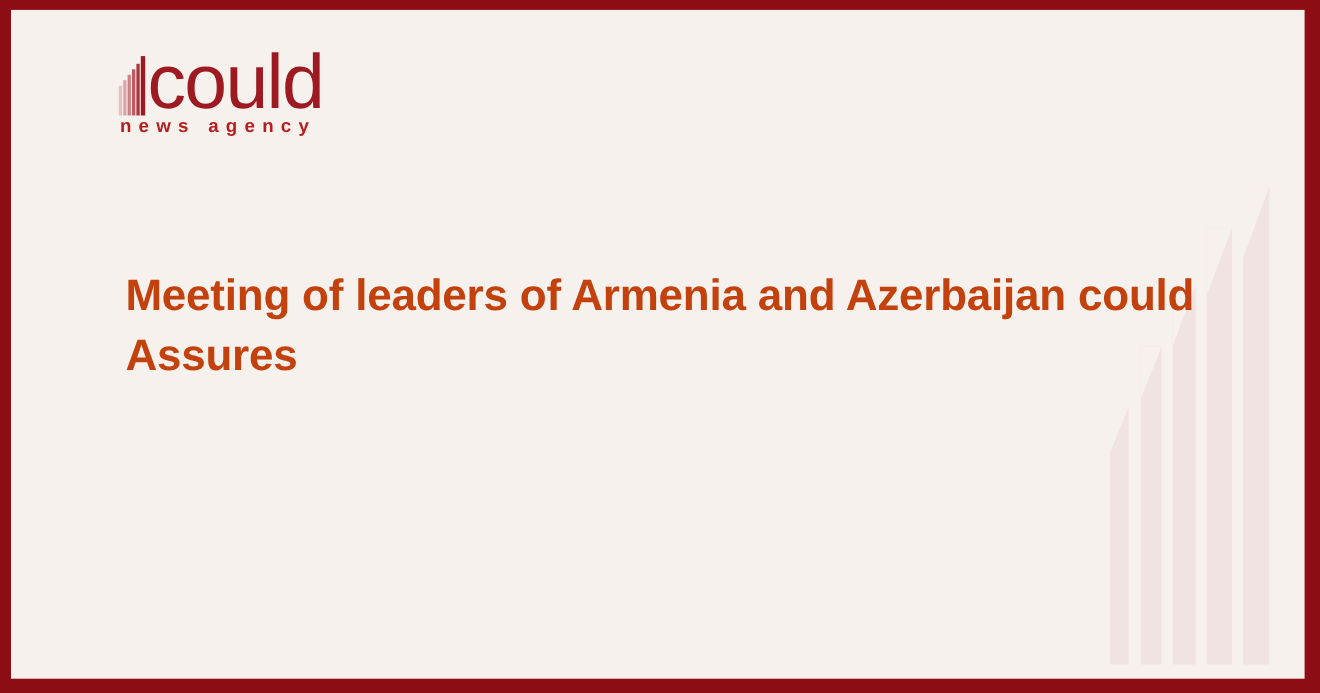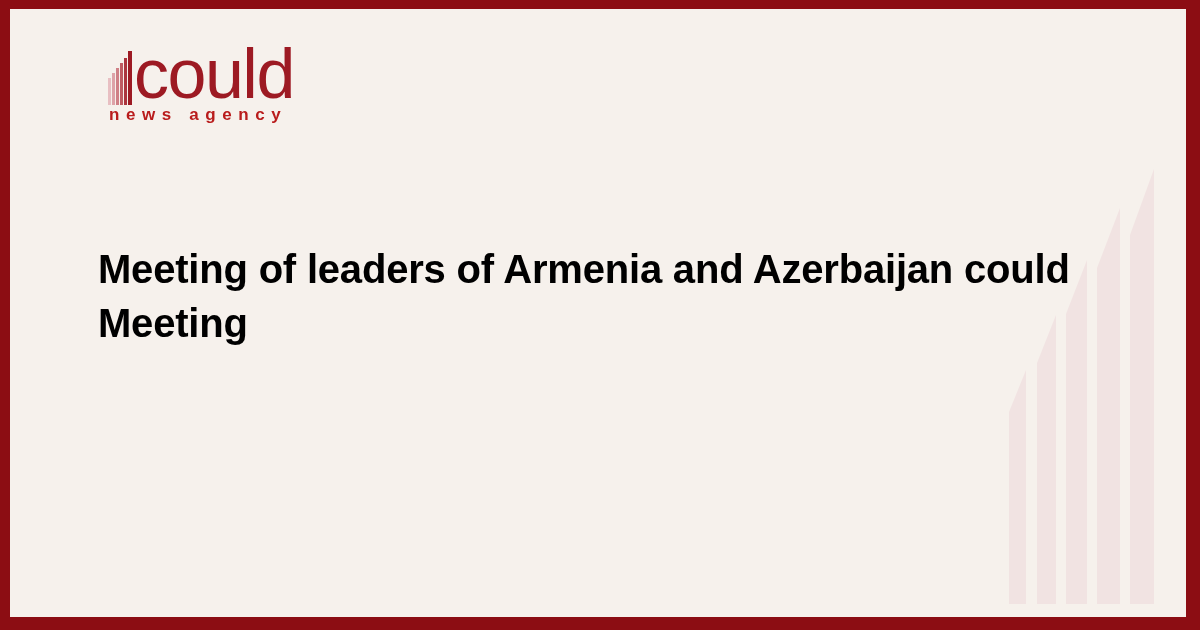--- a/index.html
+++ b/index.html
@@ -100,28 +100,28 @@
     font-size: 17px;
     font-weight: 700;
     letter-spacing: 6.6px;
     color: #b91c1c;
     white-space: nowrap;
   }
 
   
   .headline {
     position: absolute;
-    left: 88px;
+    left: 104px;
     top: 233px;
     width: 980px;
     font-family: "Liberation Sans", sans-serif;
     font-size: 40px;
     font-weight: bold;
     line-height: 54px;
-    color: #000000;
+    color: #c2410c;
     letter-spacing: -0.2px;
   }
 </style>
 </head>
 <body>
 
 <div class="card">
 
   <div class="canvas">
 
@@ -153,17 +153,17 @@
             <i style="left: 16px; width: 3px; height: 47px; background: rgb(171, 53, 62);"></i>
             <i style="left: 20px; width: 4px; height: 54px; background: rgb(157, 26, 35);"></i>
           </div>
         <div class="logo-word">could</div>
       </div>
       <div class="logo-sub">news agency</div>
     </div>
 
     <div class="headline">
       <div>Meeting of leaders of Armenia and Azerbaijan could</div>
-      <div>Meeting</div>
+      <div>Assures</div>
     </div>
 
   </div>
 </div>
 
 </body></html>

